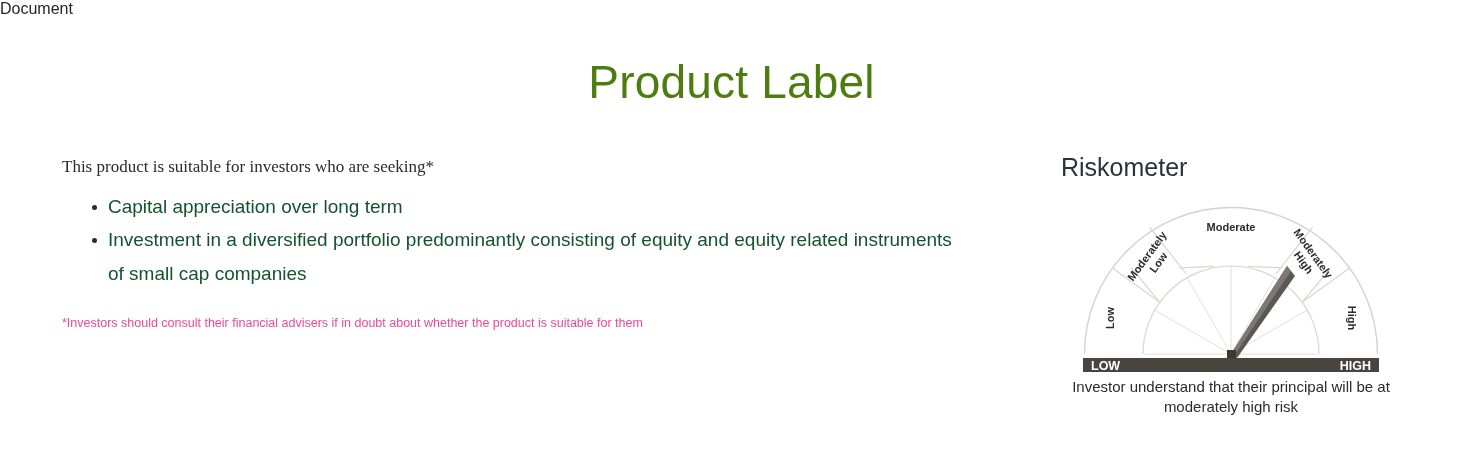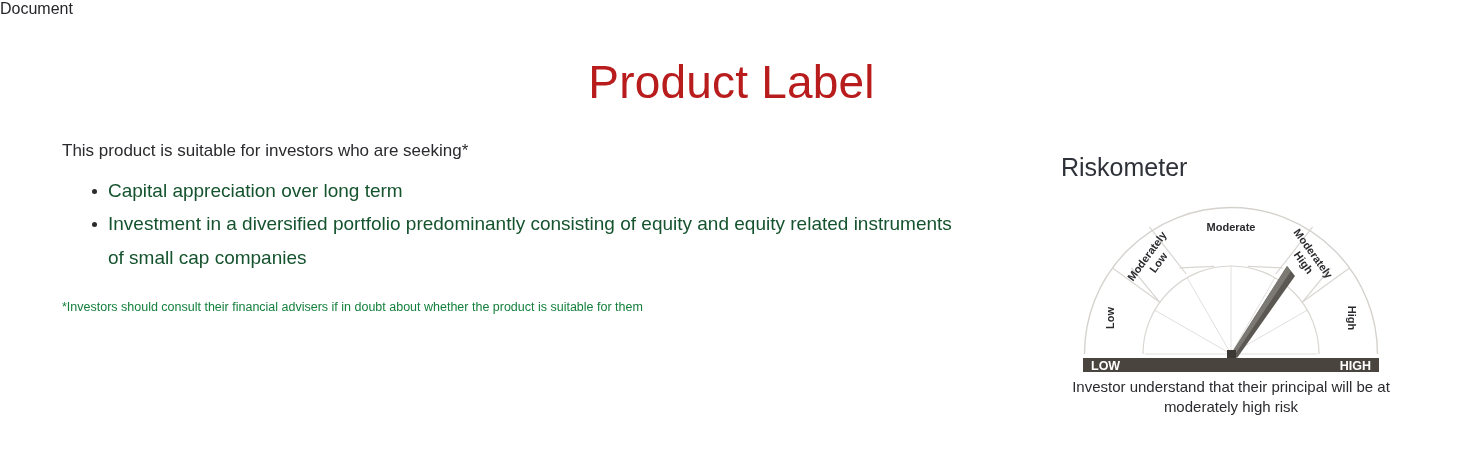--- a/index.html
+++ b/index.html
@@ -19,42 +19,43 @@
   
   #page-title {
     position: absolute;
     left: 0;
     top: 24px;
     width: 1463px;
     text-align: center;
     font-size: 46px;
     font-weight: 400;
     letter-spacing: 0.2px;
-    color: #b91c1c;
+    color: #4d7c0f;
     line-height: 1.2;
   }
 
   
   #left-column {
     position: absolute;
     left: 62px;
     top: 138px;
     width: 900px;
   }
   .scheme-desc {
     font-size: 17px;
     color: #2b2b2f;
     line-height: 1.5;
     margin: 0 0 24px 0;
   }
   .suitable-intro {
     font-size: 17px;
     color: #2b2b2f;
     line-height: 1.5;
-    margin: 0 0 10px 0;
+    margin: 16px 0 10px 0;
+    font-family: Liberation Serif, serif;
   }
   #suitability-list {
     list-style: none;
     margin: 0;
     padding: 0 0 0 46px;
   }
   #suitability-list li {
     position: relative;
     font-size: 19px;
     line-height: 1.78;
@@ -67,21 +68,21 @@
     position: absolute;
     left: -16px;
     top: 15px;
     width: 5px;
     height: 5px;
     border-radius: 50%;
     background: #2b2b2f;
   }
   .footnote {
     font-size: 12.5px;
-    color: #15803d;
+    color: #ec4899;
     margin: 24px 0 15px 0;
     line-height: 1.4;
   }
 
   
   #riskometer-panel {
     position: absolute;
     left: 1061px;
     top: 152px;
     width: 340px;

